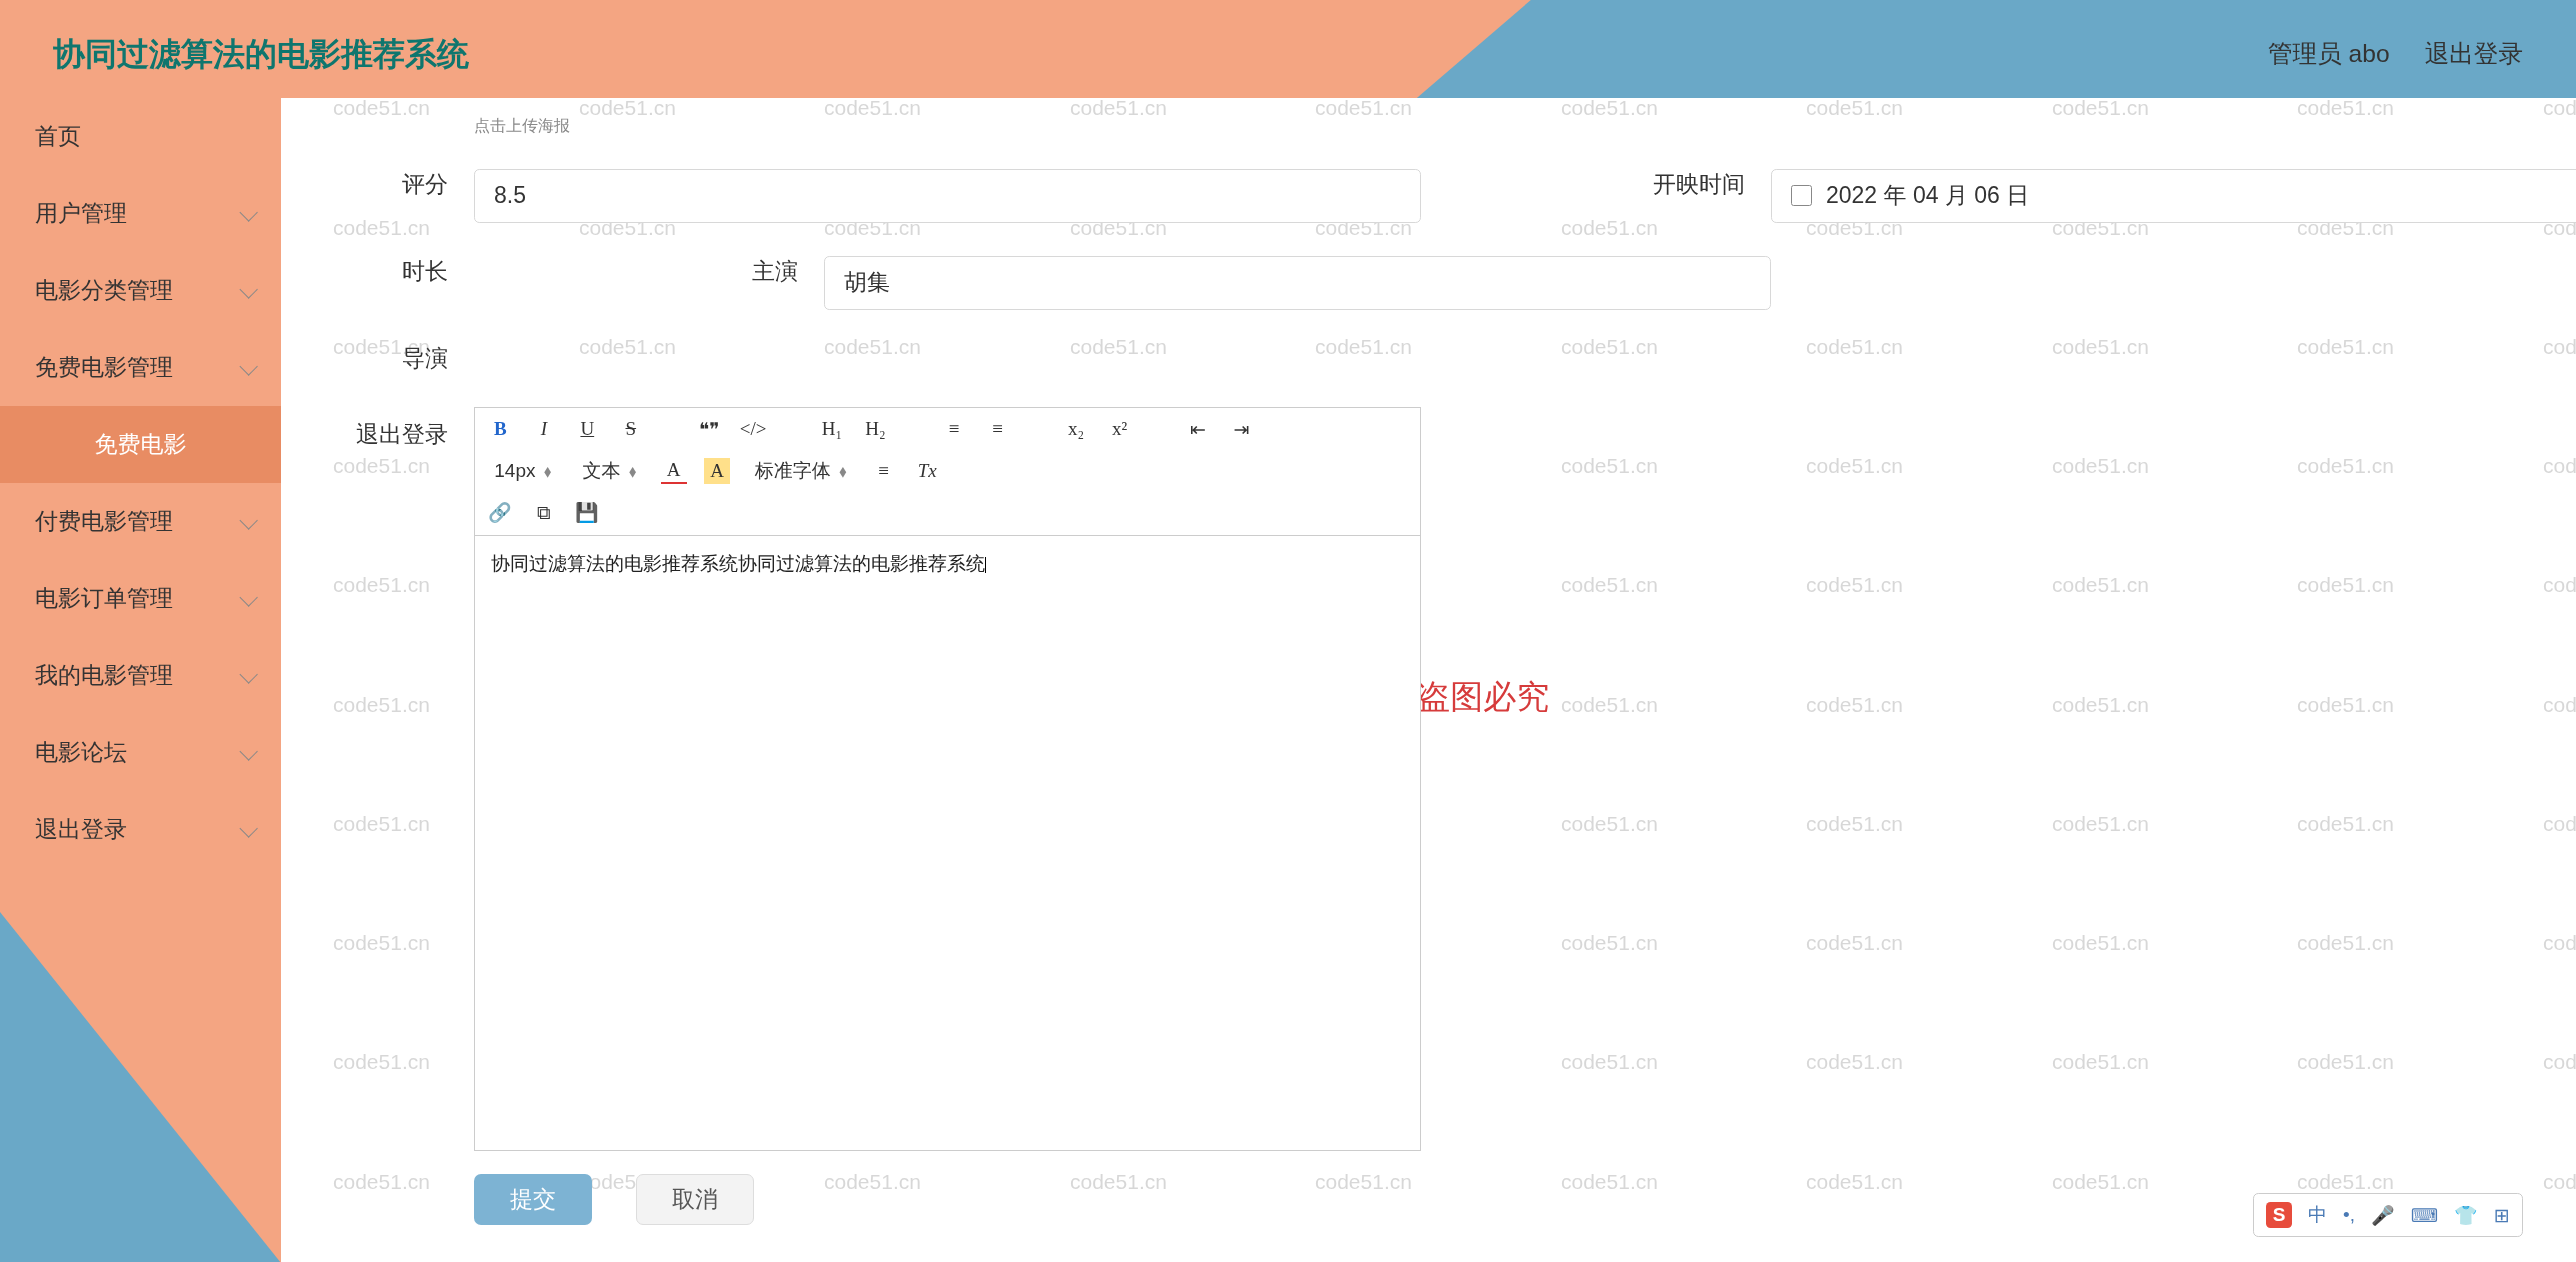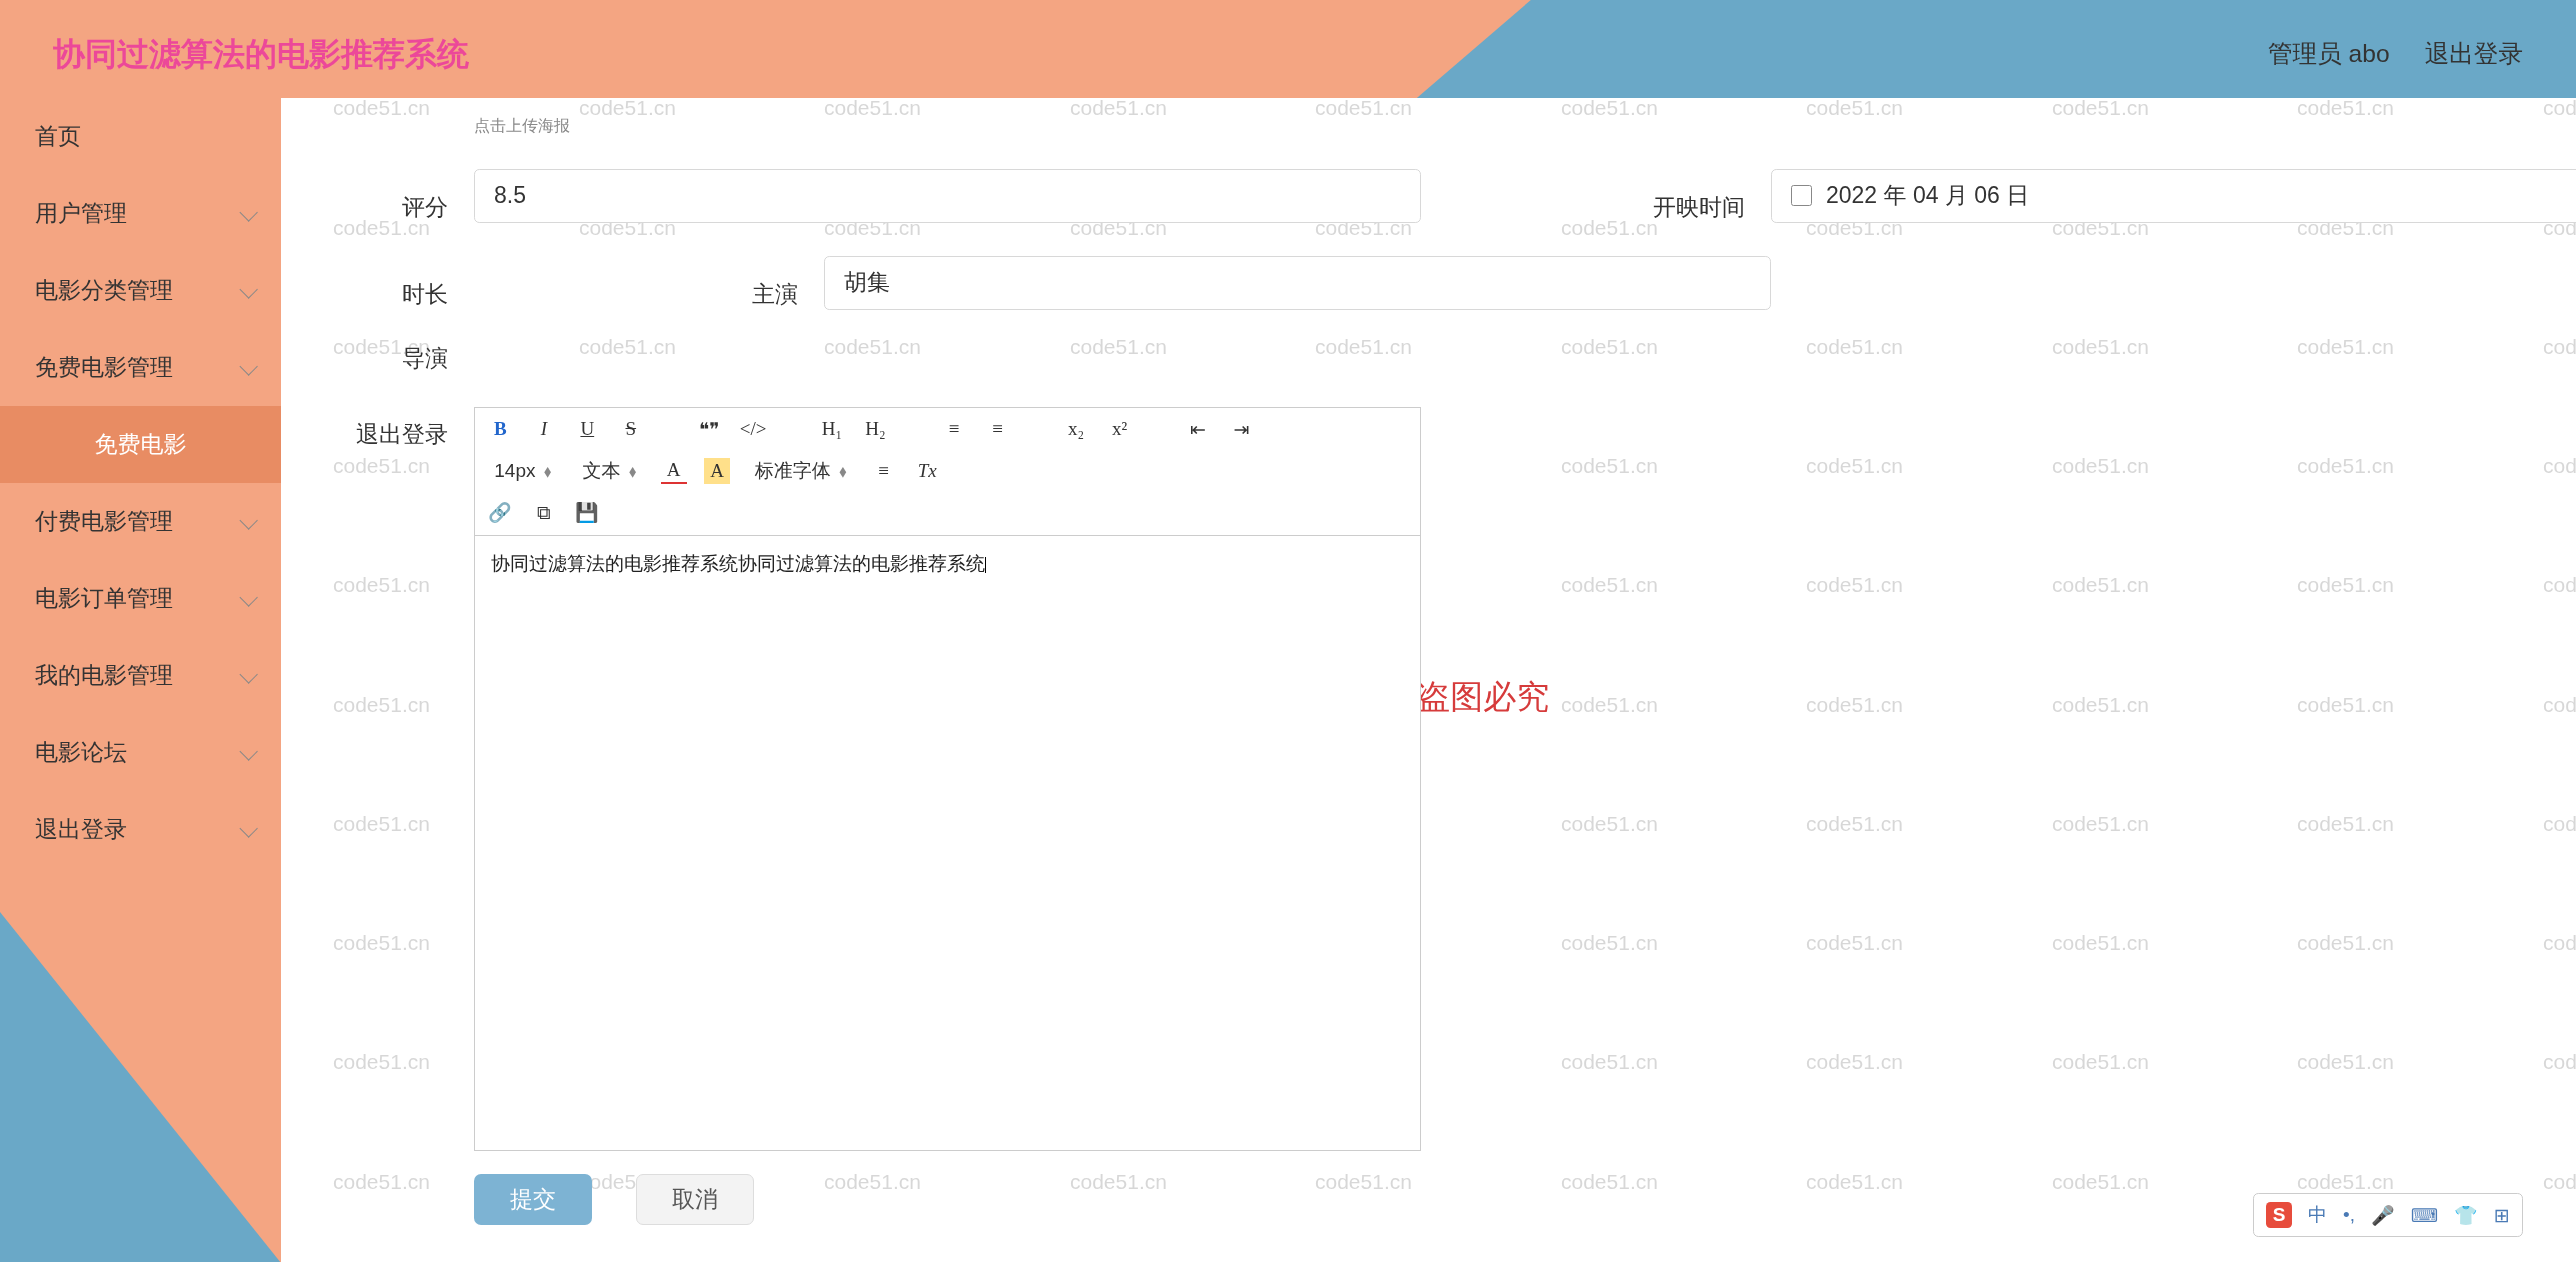--- a/index.html
+++ b/index.html
@@ -5,34 +5,34 @@
 * { margin: 0; padding: 0; box-sizing: border-box; font-family: "Microsoft YaHei", Arial, sans-serif; }
 body { background: #fff; width: 2576px; height: 1263px; overflow: hidden; position: relative; }
 
 .watermark-layer { position: absolute; inset: 0; pointer-events: none; z-index: 0; }
 .wm { position: absolute; color: #b8b8b8; font-size: 21px; font-weight: 400; white-space: nowrap; opacity: 0.55; }
 .wm-big { position: absolute; color: #d63b3b; font-size: 33px; font-weight: 500; }
 
 .header { position: relative; height: 98px; background: #fff; z-index: 2; }
 .header-peach { position: absolute; left: 0; top: 0; width: 60%; height: 100%; background: #f4a582; clip-path: polygon(0 0, 100% 0, calc(100% - 114px) 100%, 0 100%); }
 .header-blue { position: absolute; right: 0; top: 0; width: 45%; height: 100%; background: #6aa8c7; clip-path: polygon(114px 0, 100% 0, 100% 100%, 0 100%); }
-.app-title { position: absolute; left: 53px; top: 33px; font-size: 32px; font-weight: 700; color: #ec4899; }
+.app-title { position: absolute; left: 53px; top: 33px; font-size: 32px; font-weight: 700; color: #0f766e; }
 .header-user { position: absolute; right: 53px; top: 37px; font-size: 24.6px; color: #333; display: flex; gap: 35px; }
 
 .sidebar { position: absolute; left: 0; top: 98px; width: 281px; background: #f4a582; height: calc(100% - 98px); z-index: 2; }
 .sidebar-blue-corner { position: absolute; left: 0; bottom: 0; width: 281px; height: 351px; background: #6aa8c7; clip-path: polygon(0 100%, 100% 100%, 0 0); }
 .nav-item { height: 77px; display: flex; align-items: center; padding-left: 35px; font-size: 23px; color: #333; position: relative; cursor: pointer; }
 .nav-item.has-arrow::after { content: ""; position: absolute; right: 26px; top: 50%; width: 12.3px; height: 12.3px; border-right: 1.8px solid #888; border-bottom: 1.8px solid #888; transform: translateY(-60%) rotate(45deg); }
 .nav-item.sub { justify-content: center; padding-left: 0; }
 .nav-item.active { background: #e88c63; color: #fff; }
 
 .main { position: absolute; left: 281px; top: 98px; right: 0; bottom: 0; padding: 17.5px 53px; z-index: 2; background: transparent; }
 .upload-hint { font-size: 16px; color: #888; margin-left: 140px; margin-bottom: 32px; }
 .form-row { display: flex; gap: 210px; margin-bottom: 33px; }
-.form-group { display: flex; align-items: flex-end; }
+.form-group { display: flex; align-items: flex-start; }
 .form-label { width: 114px; text-align: right; font-size: 23px; color: #333; margin-right: 26px; }
 .form-input { height: 54px; border: 0.9px solid #d8d8d8; border-radius: 5.3px; padding: 0 19px; font-size: 23px; color: #333; background: #fff; }
 .form-input.w1 { width: 947px; }
 .form-input.w2 { width: 947px; }
 .date-input { display: flex; align-items: center; gap: 14px; }
 .date-input .cal-icon { width: 21px; height: 21px; border: 1.8px solid #888; border-radius: 2.6px; position: relative; }
 
 .editor-row { display: flex; margin-bottom: 23px; }
 .editor-box { border: 0.9px solid #ccc; width: 947px; }
 .editor-toolbar { border-bottom: 0.9px solid #ccc; padding: 8.8px 12.3px; display: flex; flex-wrap: wrap; gap: 7px 17.5px; align-items: center; font-size: 19px; color: #333; background: #fff; }

